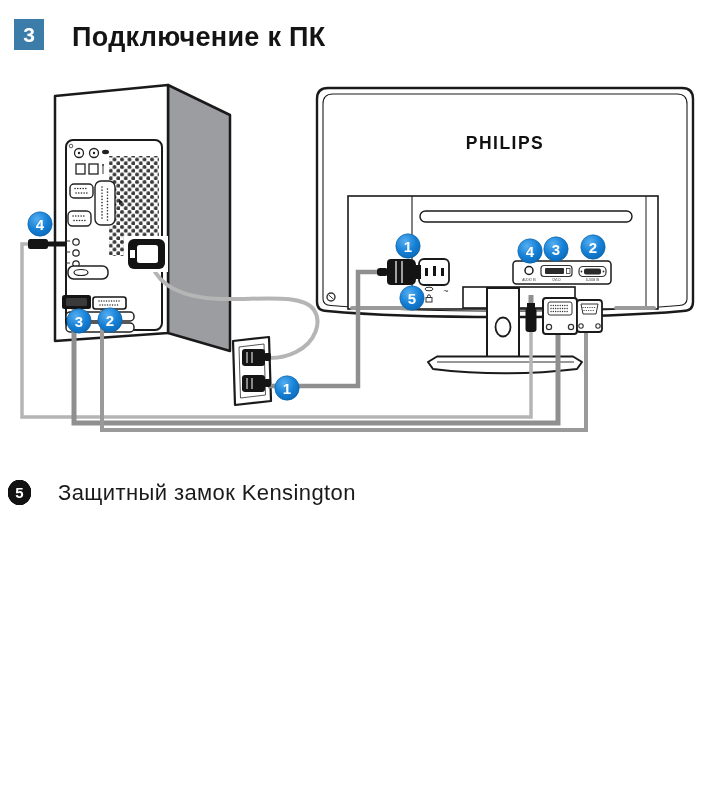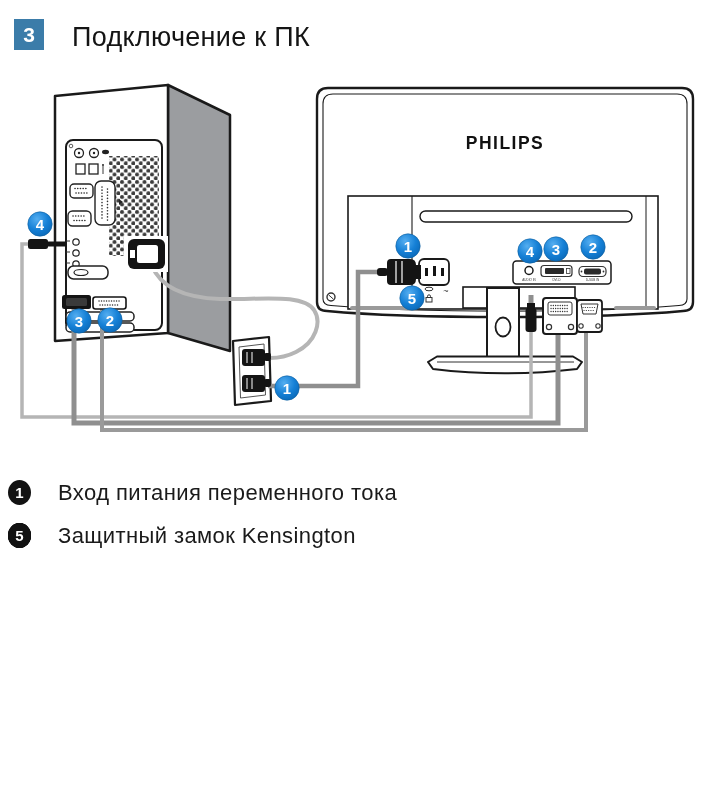--- a/index.html
+++ b/index.html
@@ -5,21 +5,21 @@
   html,body{margin:0;padding:0;background:#ffffff;}
   body{width:711px;height:800px;font-family:"Liberation Sans",sans-serif;-webkit-font-smoothing:antialiased;}
   .page{position:relative;width:711px;height:800px;overflow:hidden;background:#fff;}
 
   .section-badge{
     position:absolute;left:14px;top:19px;width:30px;height:31px;
     background:#3b7ca9;color:#fff;font-size:21px;font-weight:bold;
     display:flex;align-items:center;justify-content:center;
   }
   .page-title{
-    position:absolute;left:72px;top:22px;font-size:27px;font-weight:normal;
+    position:absolute;left:72px;top:22px;font-size:27px;font-weight:bold;
     color:#141414;letter-spacing:0.3px;white-space:nowrap;
   }
 
   svg.diagram{position:absolute;left:0;top:0;display:block;}
 
   .legend{position:absolute;left:8px;top:471px;width:500px;}
   .legend-item{
     position:relative;padding-left:50px;width:425px;
     font-size:22px;line-height:43px;color:#1a1a1a;letter-spacing:0.4px;
   }
@@ -287,21 +287,20 @@
     </g>
     <g transform="translate(593,247)">
       <circle r="12.2" fill="url(#cg)" stroke="#0b5e9e" stroke-width="0.6"></circle>
       <text y="5.5" text-anchor="middle" font-size="15" font-weight="bold" fill="#fff">2</text>
     </g>
   </svg>
 
   <div class="legend">
     <div class="legend-item">
       <span class="legend-badge">1</span>
-      <span>Вход питания переменного тока</span>
     </div>
     <div class="legend-item">
       <span class="legend-badge">2</span>
     </div>
     <div class="legend-item">
       <span class="legend-badge">3</span>
     </div>
     <div class="legend-item">
       <span class="legend-badge">4</span>
     </div>

